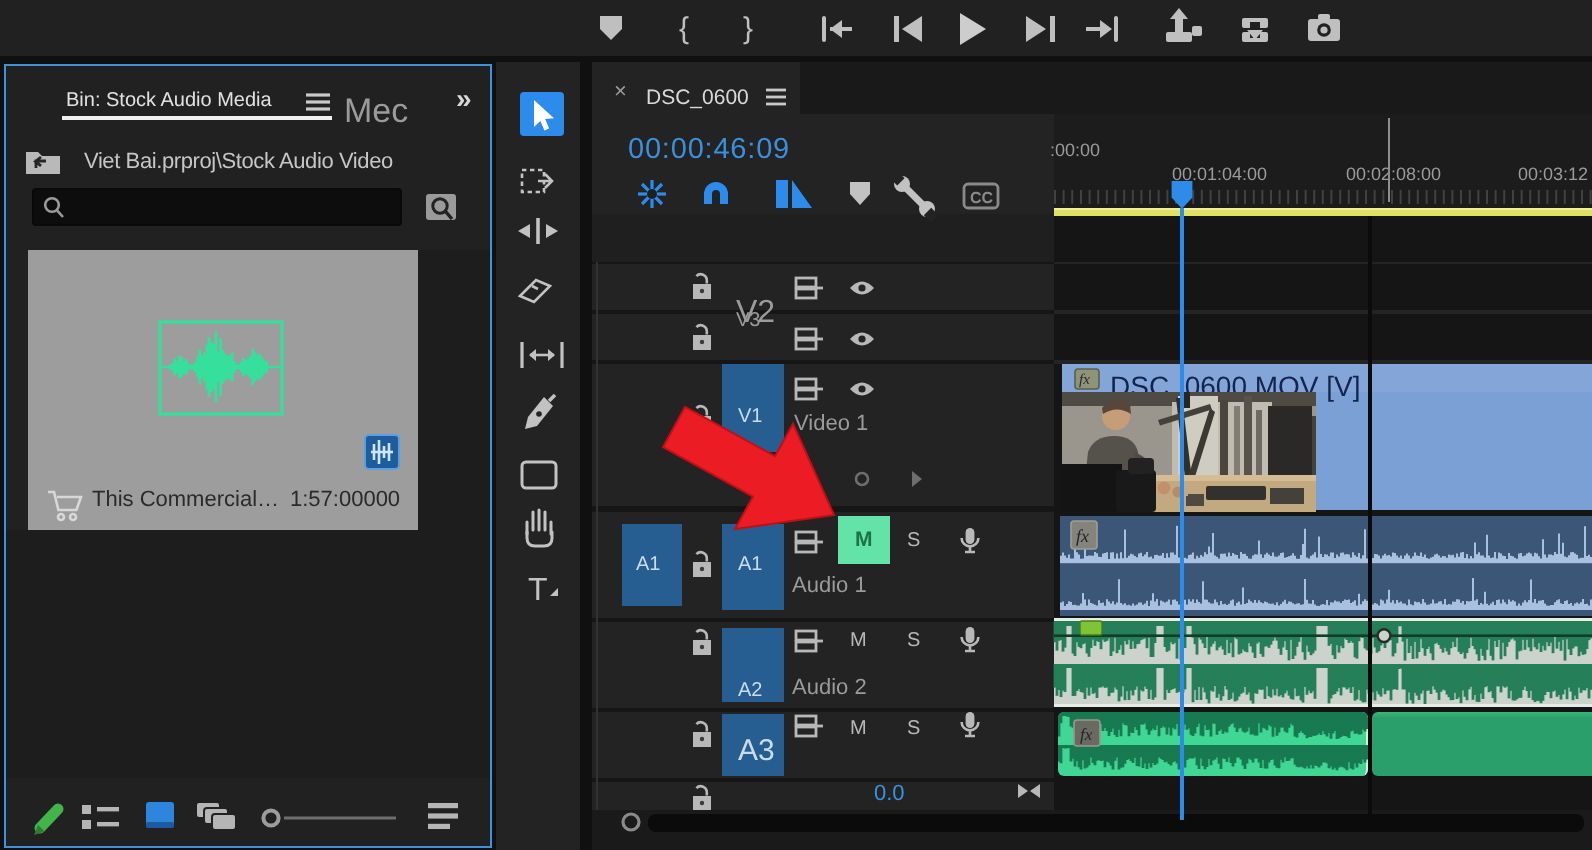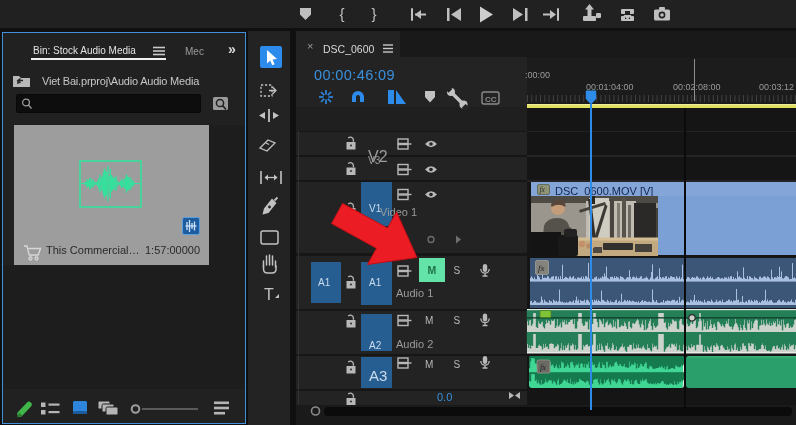--- a/index.html
+++ b/index.html
@@ -53,28 +53,28 @@
 
 <div class="txt" style="left:33px;top:45px;font-size:10px;color:#e2e2e2">Bin: Stock Audio Media</div>
 <svg class="a" style="left:152px;top:46px" width="14" height="10">
     <g stroke="#c9c9c9" stroke-width="1.6">
       <line x1="1" y1="1.5" x2="13" y2="1.5"></line>
       <line x1="1" y1="5" x2="13" y2="5"></line>
       <line x1="1" y1="8.5" x2="13" y2="8.5"></line>
     </g>
   </svg>
 <div class="a" style="left:31px;top:58px;width:135px;height:2px;background:#f0f0f0"></div>
-<div class="txt" style="left:185px;top:46px;font-size:10px;color:#9b9b9b">Mec</div>
+<div class="txt" style="left:172px;top:46px;font-size:17px;color:#9b9b9b">Mec</div>
 <div class="txt" style="left:228px;top:41px;font-size:14px;color:#d8d8d8;font-weight:bold">»</div>
 
 <svg class="a" style="left:12px;top:73px" width="20" height="15" viewBox="0 0 20 15">
   <path d="M1,3 h6 l2,2 h9 v9 h-17 z" fill="#b9b9b9"></path>
   <path d="M6,11 v-3.5 h5 M8.5,5.5 l-2.8,2.2 l2.8,2.2" stroke="#262626" stroke-width="1.4" fill="none"></path>
 </svg>
-<div class="txt" style="left:42px;top:75px;font-size:11px;letter-spacing:-0.2px;color:#c6c6c6">Viet Bai.prproj\Audio Audio Media</div>
+<div class="txt" style="left:42px;top:75px;font-size:11px;letter-spacing:-0.2px;color:#c6c6c6">Viet Bai.prproj\Stock Audio Video</div>
 
 <div class="a" style="left:16px;top:94px;width:185px;height:19px;background:#0d0d0d;border-radius:2px;border:1px solid #090909"></div>
 <svg class="a" style="left:20px;top:97px" width="14" height="14">
     <circle cx="6" cy="5.5" r="3.4" fill="none" stroke="#9b9b9b" stroke-width="1.3"></circle>
     <line x1="8.6" y1="8.3" x2="11.5" y2="11.5" stroke="#9b9b9b" stroke-width="1.3"></line>
   </svg>
 <svg class="a" style="left:212px;top:96px" width="19" height="17" viewBox="0 0 19 17">
   <rect x="1" y="1" width="15" height="13" rx="1.5" fill="#9a9a9a"></rect>
   <circle cx="8" cy="7" r="3.6" fill="none" stroke="#222" stroke-width="1.5"></circle>
   <line x1="10.6" y1="9.6" x2="14" y2="13.5" stroke="#222" stroke-width="1.7"></line>
@@ -363,21 +363,21 @@
 
 <div class="a" style="left:418.5px;top:258px;width:26px;height:24px;background:#63e3a7"></div>
 
 <div class="txt" style="left:368px;top:155px;font-size:10px;color:#9b9b9b">V3</div>
 <div class="txt" style="left:368px;top:148px;font-size:16px;color:#9b9b9b">V2</div>
 <div class="txt" style="left:369px;top:203px;font-size:10px;color:#cadcec">V1</div>
 <div class="txt" style="left:318px;top:276.5px;font-size:10px;color:#cadcec">A1</div>
 <div class="txt" style="left:369px;top:276.5px;font-size:10px;color:#cadcec">A1</div>
 <div class="txt" style="left:369px;top:340px;font-size:10px;color:#cadcec">A2</div>
 <div class="txt" style="left:369px;top:366.5px;font-size:15px;color:#cadcec">A3</div>
-<div class="txt" style="left:380px;top:205.5px;font-size:11px;color:#9b9b9b">Video 1</div>
+<div class="txt" style="left:397px;top:205.5px;font-size:11px;color:#9b9b9b">Video 1</div>
 <div class="txt" style="left:396px;top:286.5px;font-size:11px;color:#9b9b9b">Audio 1</div>
 <div class="txt" style="left:396px;top:337.5px;font-size:11px;color:#9b9b9b">Audio 2</div>
 <div class="txt" style="left:427.5px;top:264px;font-size:10.5px;color:#1e7248;font-weight:bold">M</div>
 <div class="txt" style="left:453.5px;top:265px;font-size:10px;color:#b8b8b8">S</div>
 <div class="txt" style="left:425px;top:315px;font-size:10px;color:#b8b8b8">M</div>
 <div class="txt" style="left:453.5px;top:315px;font-size:10px;color:#b8b8b8">S</div>
 <div class="txt" style="left:425px;top:358.5px;font-size:10px;color:#b8b8b8">M</div>
 <div class="txt" style="left:453.5px;top:358.5px;font-size:10px;color:#b8b8b8">S</div>
 <div class="txt" style="left:361px;top:413px;font-size:11px;color:#9b9b9b">Mix</div>
 <div class="txt" style="left:437px;top:390.5px;font-size:11px;color:#3a90dd">0.0</div>
@@ -428,21 +428,21 @@
 
   <path d="M213,261 l5,3.5 l-5,3.5 z M224,261 l-5,3.5 l5,3.5 z" fill="#b8b8b8"></path>
 </svg>
 
 <div class="a" style="left:531px;top:181.5px;width:265px;height:14px;background:#84a5d8"></div>
 <div class="a" style="left:531px;top:195.5px;width:265px;height:59.5px;background:#7ba0d6"></div>
 <svg class="a" style="left:537px;top:183.5px" width="13" height="11" viewBox="0 0 13 11">
   <rect x="0.5" y="0.5" width="12" height="10" rx="1.5" fill="#8f9478" stroke="#5a5f4a" stroke-width="0.8"></rect>
   <text x="2.5" y="8" font-size="7.5" font-style="italic" fill="#2a2a2a" font-family="Liberation Serif">fx</text>
 </svg>
-<div class="txt" style="left:555px;top:184.5px;font-size:11px;color:#14254d">DSC_0600.MOV [V]</div>
+<div class="txt" style="left:555px;top:184.5px;font-size:14px;color:#14254d">DSC_0600.MOV [V]</div>
 
 <svg class="a" style="left:531px;top:195.5px" width="127" height="60" viewBox="0 0 127 60">
   <rect width="127" height="60" fill="#9b968d"></rect>
   <rect x="0" y="0" width="127" height="7" fill="#4e4a44"></rect>
   <rect x="55" y="5" width="50" height="42" fill="#c0bcb2"></rect>
   <rect x="58" y="2" width="20" height="50" fill="#cfccc2"></rect>
 
   <rect x="79" y="4" width="4" height="43" fill="#4a463f"></rect>
   <rect x="86" y="7" width="3" height="40" fill="#827d73"></rect>
   <rect x="91" y="2" width="4" height="45" fill="#57534b"></rect>

